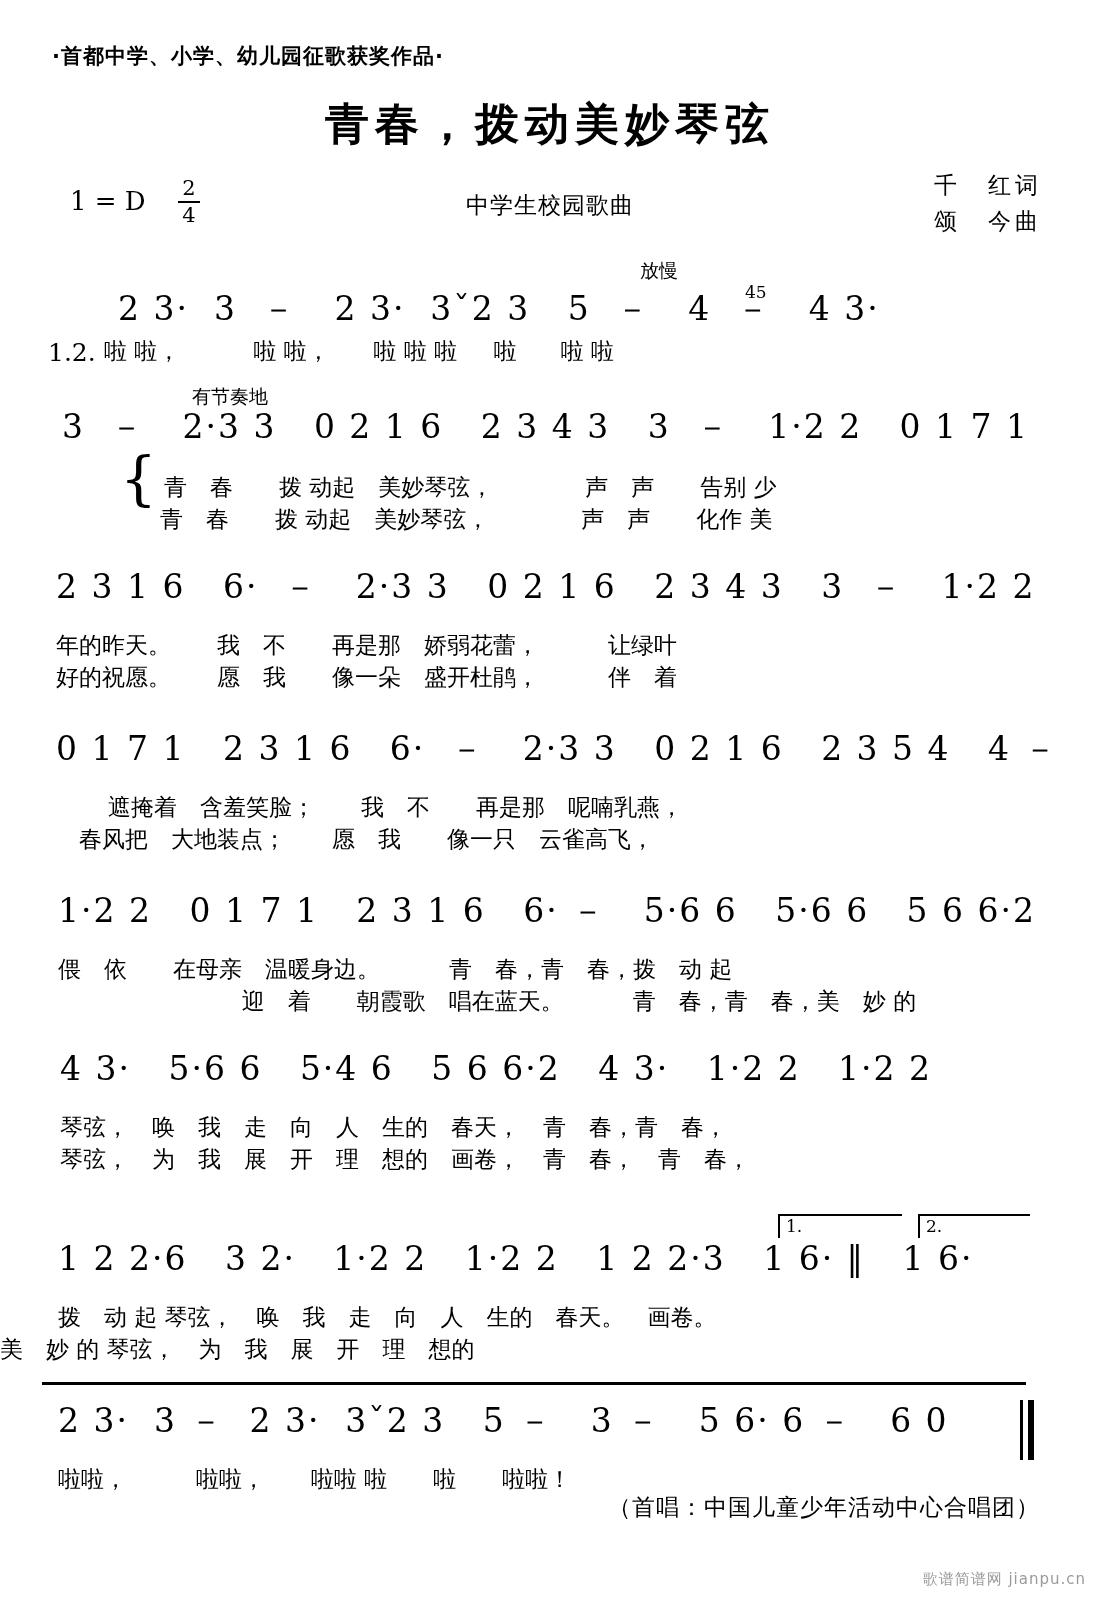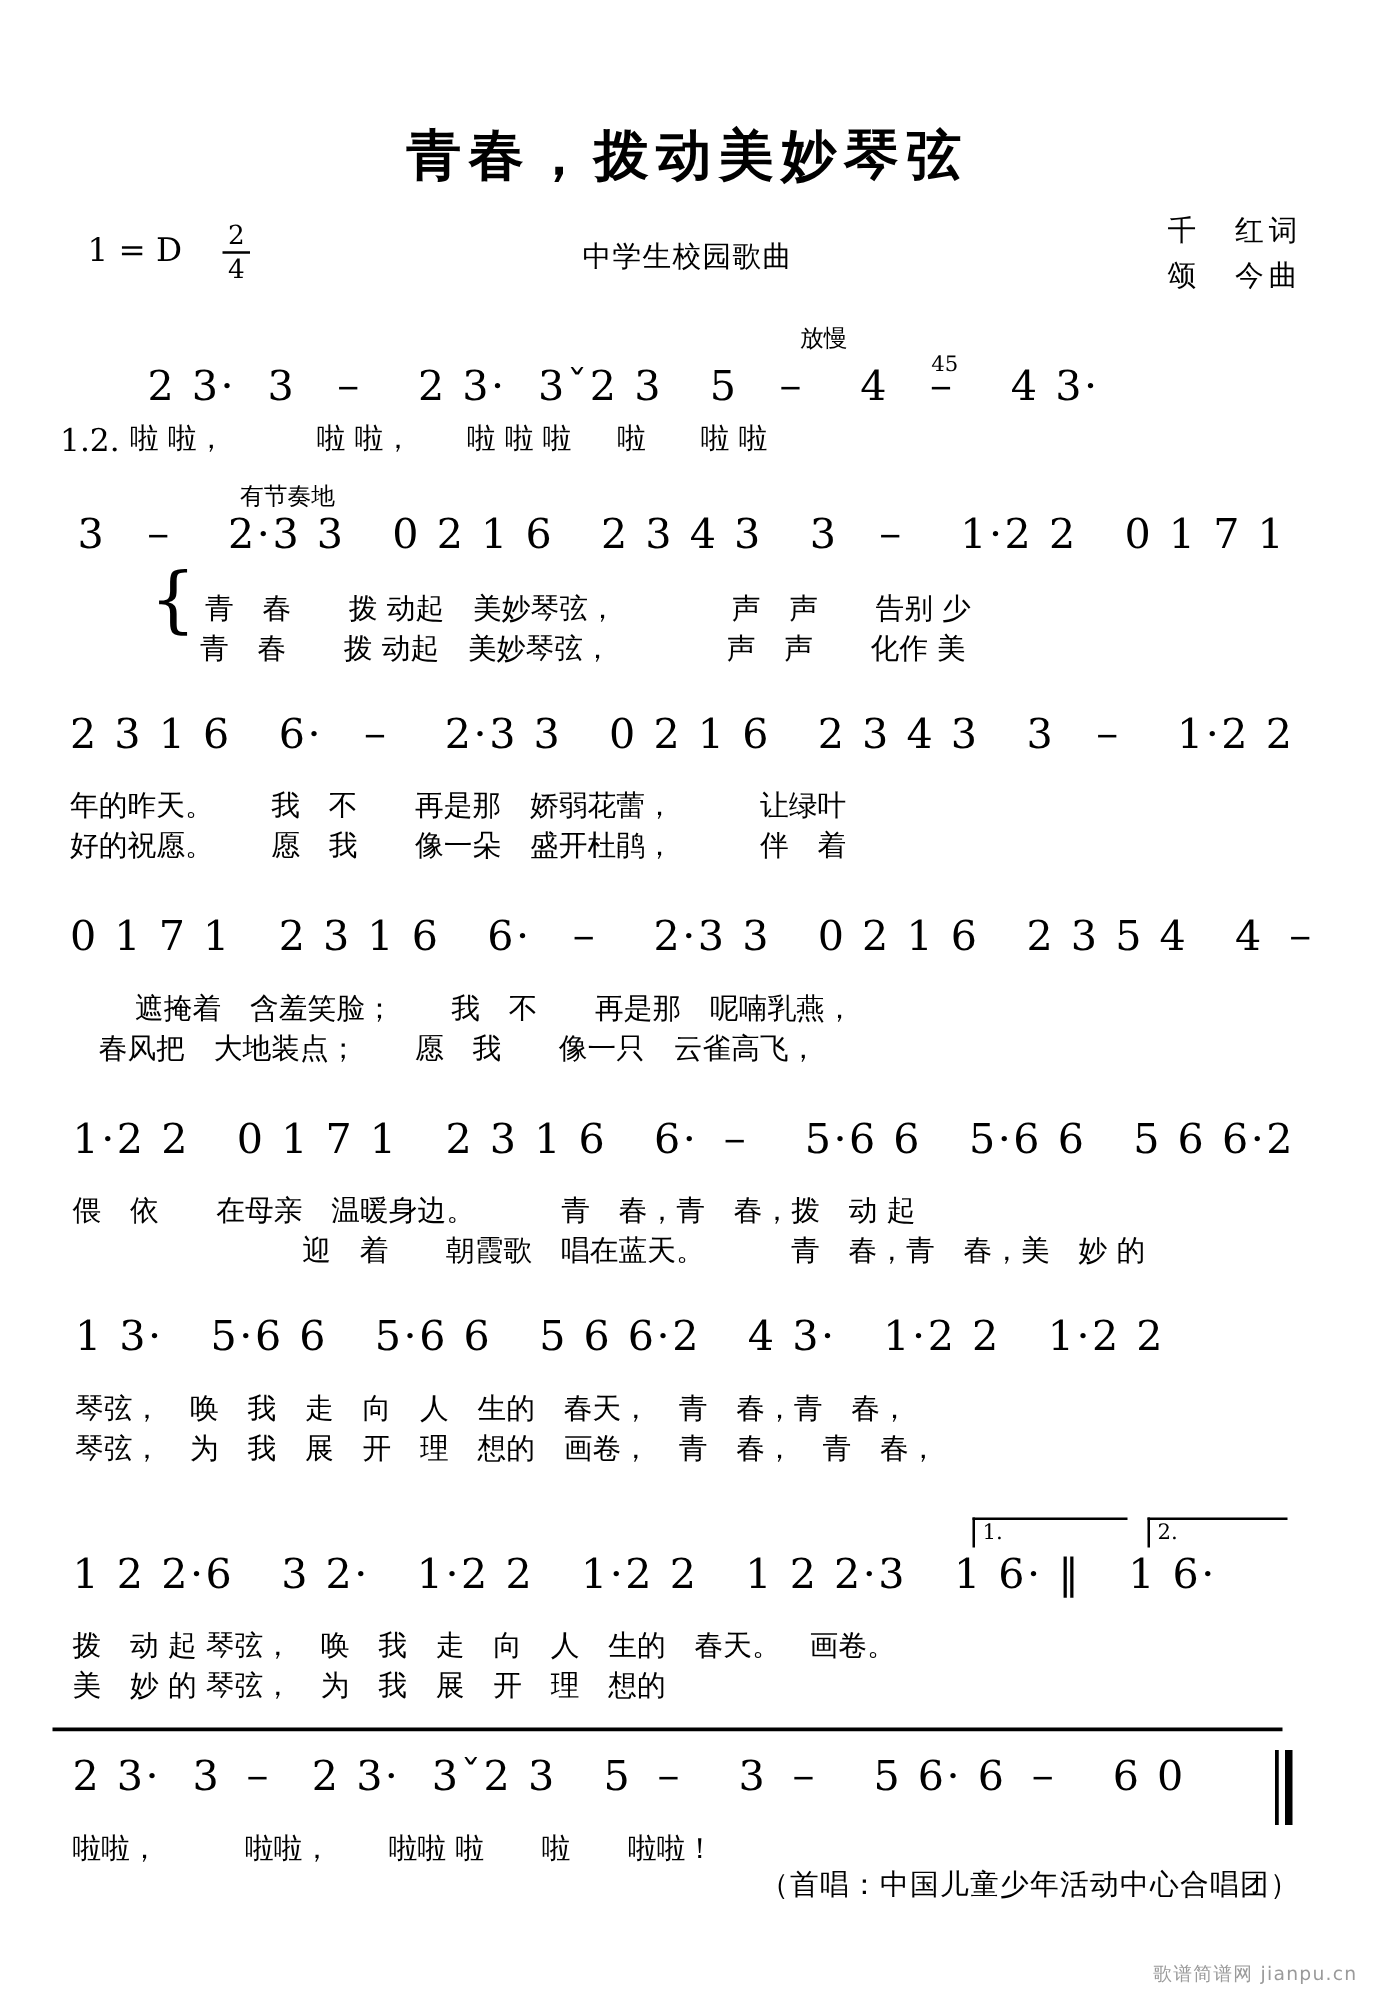--- a/index.html
+++ b/index.html
@@ -147,20 +147,21 @@
     position: absolute;
     font-family: "DejaVu Serif", serif;
     font-size: 25px;
   }
 </style>
 </head>
 <body>
 
 <div class="sheet">
 
+  <div class="header-note">·首都中学、小学、幼儿园征歌获奖作品·</div>
 
   <div class="title">青春，拨动美妙琴弦</div>
 
   <div class="keysig">
     <span>1 = D</span>
   </div>
 
   <div class="meter">
     <span class="num">2</span>
     <span class="bar"></span>
@@ -202,33 +203,33 @@
     <div class="lyr" style="left:0; top:100px; position:absolute; width:1100px; padding-left:56px; box-sizing:border-box;">　春风把　大地装点；　　愿　我　　像一只　云雀高飞，</div>
   </div>
 
   <div class="sys" style="top:884px;">
     <div class="notes" style="left:0; top:10px; position:absolute; width:1100px; padding-left:58px; box-sizing:border-box;">1·2 2   0 1 7 1   2 3 1 6   6· －   5·6 6   5·6 6   5 6 6·2</div>
     <div class="lyr" style="left:0; top:68px; position:absolute; width:1100px; padding-left:58px; box-sizing:border-box;">偎　依　　在母亲　温暖身边。　　　青　春，青　春，拨　动 起</div>
     <div class="lyr" style="left:0; top:100px; position:absolute; width:1100px; padding-left:58px; box-sizing:border-box;text-align:center;">迎　着　　朝霞歌　唱在蓝天。　　　青　春，青　春，美　妙 的</div>
   </div>
 
   <div class="sys" style="top:1042px;">
-    <div class="notes" style="left:0; top:10px; position:absolute; width:1100px; padding-left:60px; box-sizing:border-box;">1 3·   5·6 6   5·6 6   5 6 6·2   4 3·   1·2 2   1·2 2</div>
+    <div class="notes" style="left:0; top:10px; position:absolute; width:1100px; padding-left:60px; box-sizing:border-box;">4 3·   5·6 6   5·4 6   5 6 6·2   4 3·   1·2 2   1·2 2</div>
     <div class="lyr" style="left:0; top:68px; position:absolute; width:1100px; padding-left:60px; box-sizing:border-box;">琴弦，　唤　我　走　向　人　生的　春天，　青　春，青　春，</div>
     <div class="lyr" style="left:0; top:100px; position:absolute; width:1100px; padding-left:60px; box-sizing:border-box;">琴弦，　为　我　展　开　理　想的　画卷，　青　春，　青　春，</div>
   </div>
 
   <div class="sys" style="top:1200px;">
     <div class="voltabox" style="left:778px; top:14px; width:122px;"></div>
     <div class="repeat-lbl" style="left:786px; top:16px;">1.</div>
     <div class="voltabox" style="left:918px; top:14px; width:110px;"></div>
     <div class="repeat-lbl" style="left:926px; top:16px;">2.</div>
     <div class="notes" style="left:0; top:42px; position:absolute; width:1100px; padding-left:58px; box-sizing:border-box;">1 2 2·6   3 2·   1·2 2   1·2 2   1 2 2·3   1 6· ‖   1 6·</div>
     <div class="lyr" style="left:0; top:100px; position:absolute; width:1100px; padding-left:58px; box-sizing:border-box;">拨　动 起 琴弦，　唤　我　走　向　人　生的　春天。　画卷。</div>
-    <div class="lyr" style="left:0; top:132px; position:absolute; width:1100px; padding-left:58px; box-sizing:border-box;">美　妙 的 琴弦，　为　我　展　开　理　想的</div>
+    <div class="lyr" style="left:0; top:132px; position:absolute; width:1100px; box-sizing:border-box;">美　妙 的 琴弦，　为　我　展　开　理　想的</div>
   </div>
 
   <div class="sys" style="top:1382px;">
     <div class="endline" style="left:42px; top:0; width:984px; height:3px;"></div>
     <div class="notes" style="left:0; top:22px; position:absolute; width:1100px; padding-left:58px; box-sizing:border-box;">2 3·  3 －  2 3·  3ˇ2 3   5 －   3 －   5 6· 6 －   6 0</div>
     <div class="endline" style="left:1020px; top:18px; width:3px; height:60px;"></div>
     <div class="endline" style="left:1028px; top:18px; width:6px; height:60px;"></div>
     <div class="lyr" style="left:0; top:80px; position:absolute; width:1100px; padding-left:58px; box-sizing:border-box;">啦啦，　　　啦啦，　　啦啦 啦　　啦　　啦啦！</div>
   </div>
 

